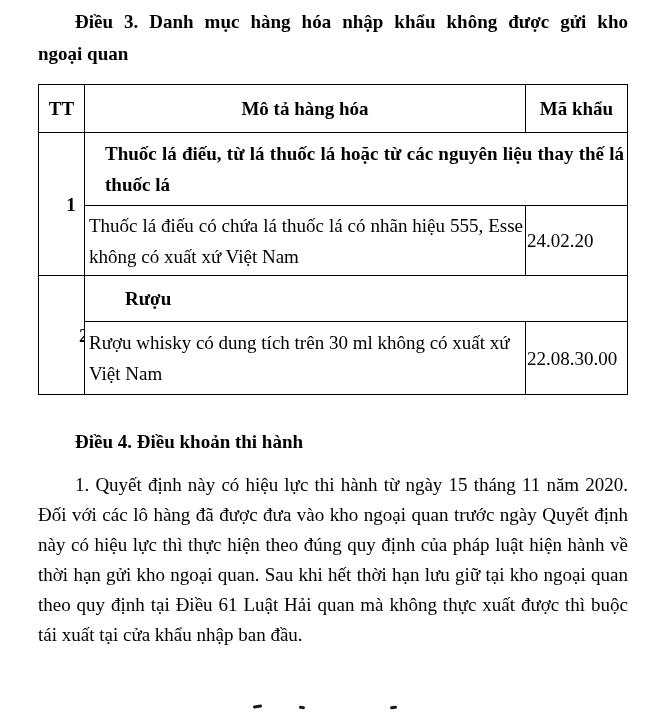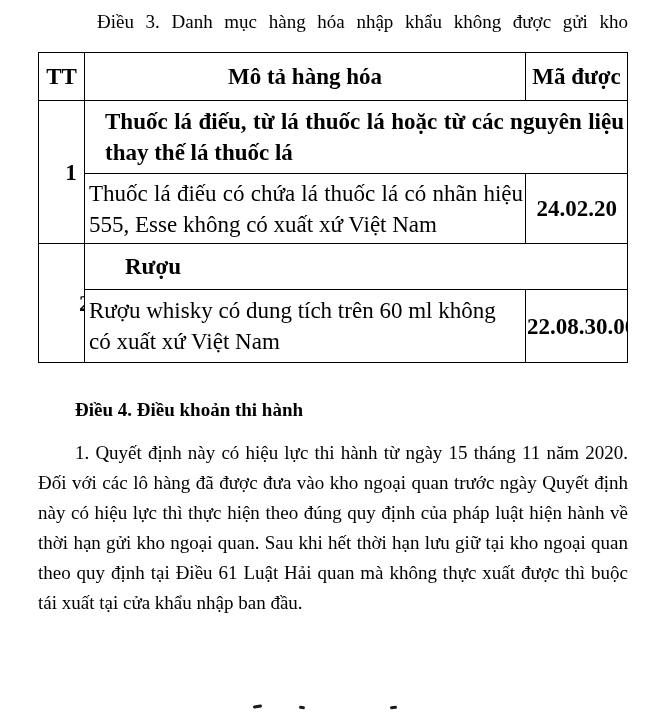--- a/index.html
+++ b/index.html
@@ -16,23 +16,22 @@
     color: #000000;
     font-size: 19px;
   }
   .page {
     position: relative;
     width: 590px;
     padding: 6px 37px 0 38px;
   }
   
   .article-heading {
-    font-weight: normal;
+    font-weight: bold;
     line-height: 32px;
-    margin-left: 22px;
   }
   .article-heading .hline1 {
     text-align: justify;
     text-align-last: justify;
     text-indent: 37px;
   }
   .article-heading .hline2 {
     text-align: left;
   }
   .para {
@@ -52,21 +51,21 @@
     text-indent: 37px;
     text-align: justify;
     line-height: 30px;
   }
   
   table.goods {
     border-collapse: collapse;
     table-layout: fixed;
     width: 589px;
     margin-top: 14px;
-    font-size: 23px;
+    font-size: 19px;
   }
   table.goods td {
     border: 1px solid #000000;
     vertical-align: middle;
     line-height: 31px;
     overflow: hidden;
   }
   .col-tt   { width: 46px;  }
   .col-desc { width: 441px; }
   .col-code { width: 102px; }
@@ -84,22 +83,21 @@
     text-align: justify;
     padding: 2px 3px 2px 4px;
   }
   td.group-cell.no-justify { text-align: left; }
   td.desc-cell {
     padding: 2px 2px 2px 4px;
     margin-left: 39px;
   }
   td.desc-cell.justify { text-align: justify; }
   td.code-cell {
-    font-weight: bold;
-    text-align: right;
+    font-weight: normal;
     padding-right: 10px;
   }
   tr.r-group1  td { height: 68px; padding-left: 20px; }
   tr.r-detail1 td { height: 65px; }
   tr.r-group2  td { height: 41px; padding-left: 40px; }
   tr.r-detail2 td { height: 68px; }
   
   .cutoff-marks {
     position: absolute;
     left: 0;
@@ -117,51 +115,52 @@
   .mark.m2 { left: 299px; top: 3px; width: 6px; transform: rotate(6deg); }
   .mark.m3 { left: 390px; top: 3px; width: 7px; transform: rotate(-6deg); }
 </style>
 </head>
 <body>
 
 <div class="page">
 
   <div class="article-heading">
     <div class="hline1">Điều 3. Danh mục hàng hóa nhập khẩu không được gửi kho</div>
+    <div class="hline2">ngoại quan</div>
   </div>
 
 
   <table class="goods">
     <colgroup>
       <col class="col-tt">
       <col class="col-desc">
       <col class="col-code">
     </colgroup>
     <tbody>
       <tr class="r-header">
         <td class="th-cell">TT</td>
         <td class="th-cell">Mô tả hàng hóa</td>
-        <td class="th-cell">Mã được</td>
+        <td class="th-cell">Mã khẩu</td>
       </tr>
 
       <tr class="r-group1">
         <td class="tt-cell" rowspan="2">1</td>
         <td class="group-cell" colspan="2">Thuốc lá điếu, từ lá thuốc lá hoặc từ các nguyên liệu thay thế lá thuốc lá</td>
       </tr>
       <tr class="r-detail1">
         <td class="desc-cell justify">Thuốc lá điếu có chứa lá thuốc lá có nhãn hiệu 555, Esse không có xuất xứ Việt Nam</td>
         <td class="code-cell">24.02.20</td>
       </tr>
 
       <tr class="r-group2">
         <td class="tt-cell" rowspan="2">2</td>
         <td class="group-cell no-justify" colspan="2">Rượu</td>
       </tr>
       <tr class="r-detail2">
-        <td class="desc-cell">Rượu whisky có dung tích trên 60 ml không có xuất xứ Việt Nam</td>
+        <td class="desc-cell">Rượu whisky có dung tích trên 30 ml không có xuất xứ Việt Nam</td>
         <td class="code-cell">22.08.30.00</td>
       </tr>
     </tbody>
   </table>
 
   <div class="article4-heading">Điều 4. Điều khoản thi hành</div>
 
   <p class="clause">1. Quyết định này có hiệu lực thi hành từ ngày 15 tháng 11 năm 2020. Đối với các lô hàng đã được đưa vào kho ngoại quan trước ngày Quyết định này có hiệu lực thì thực hiện theo đúng quy định của pháp luật hiện hành về thời hạn gửi kho ngoại quan. Sau khi hết thời hạn lưu giữ tại kho ngoại quan theo quy định tại Điều 61 Luật Hải quan mà không thực xuất được thì buộc tái xuất tại cửa khẩu nhập ban đầu.</p>
 
 </div>

